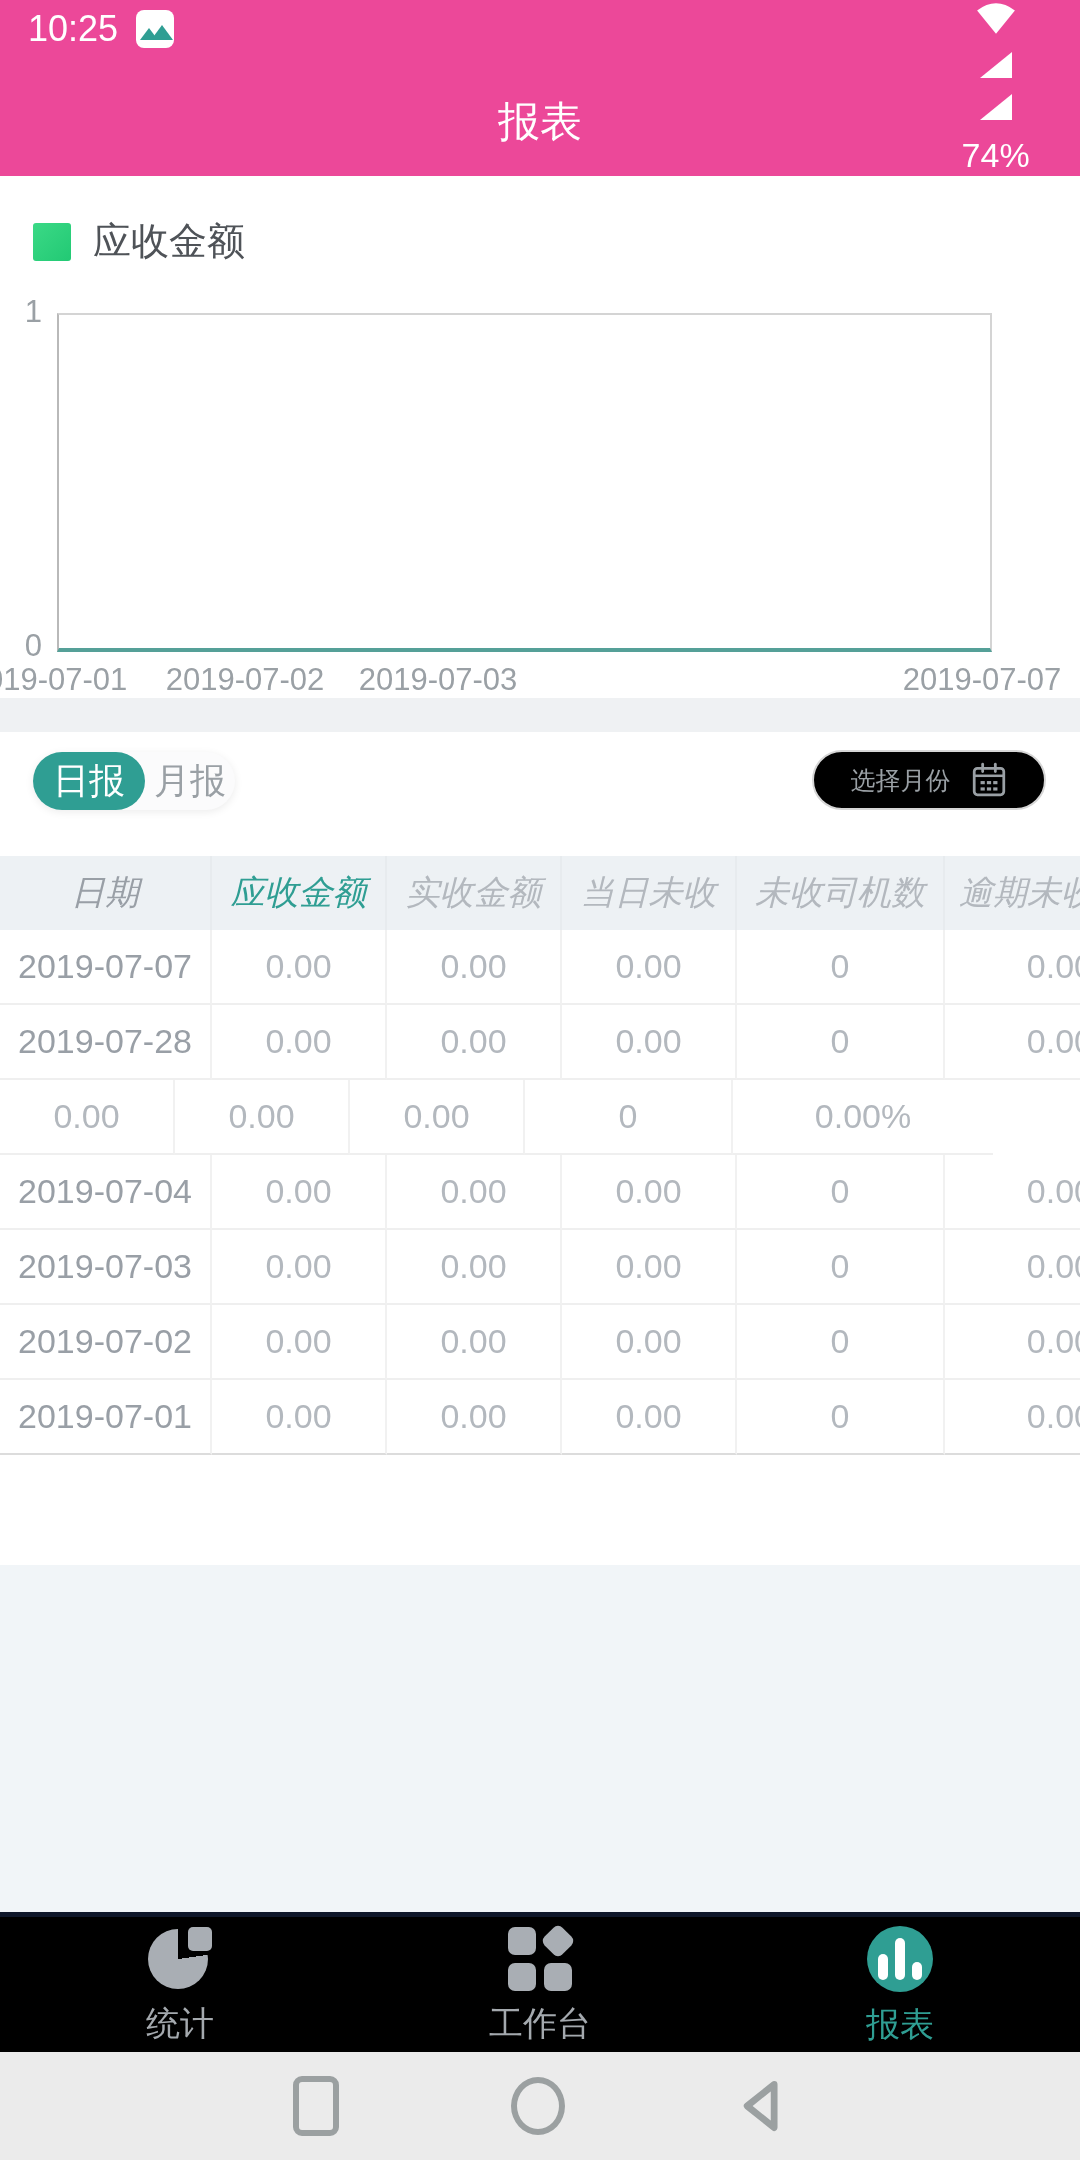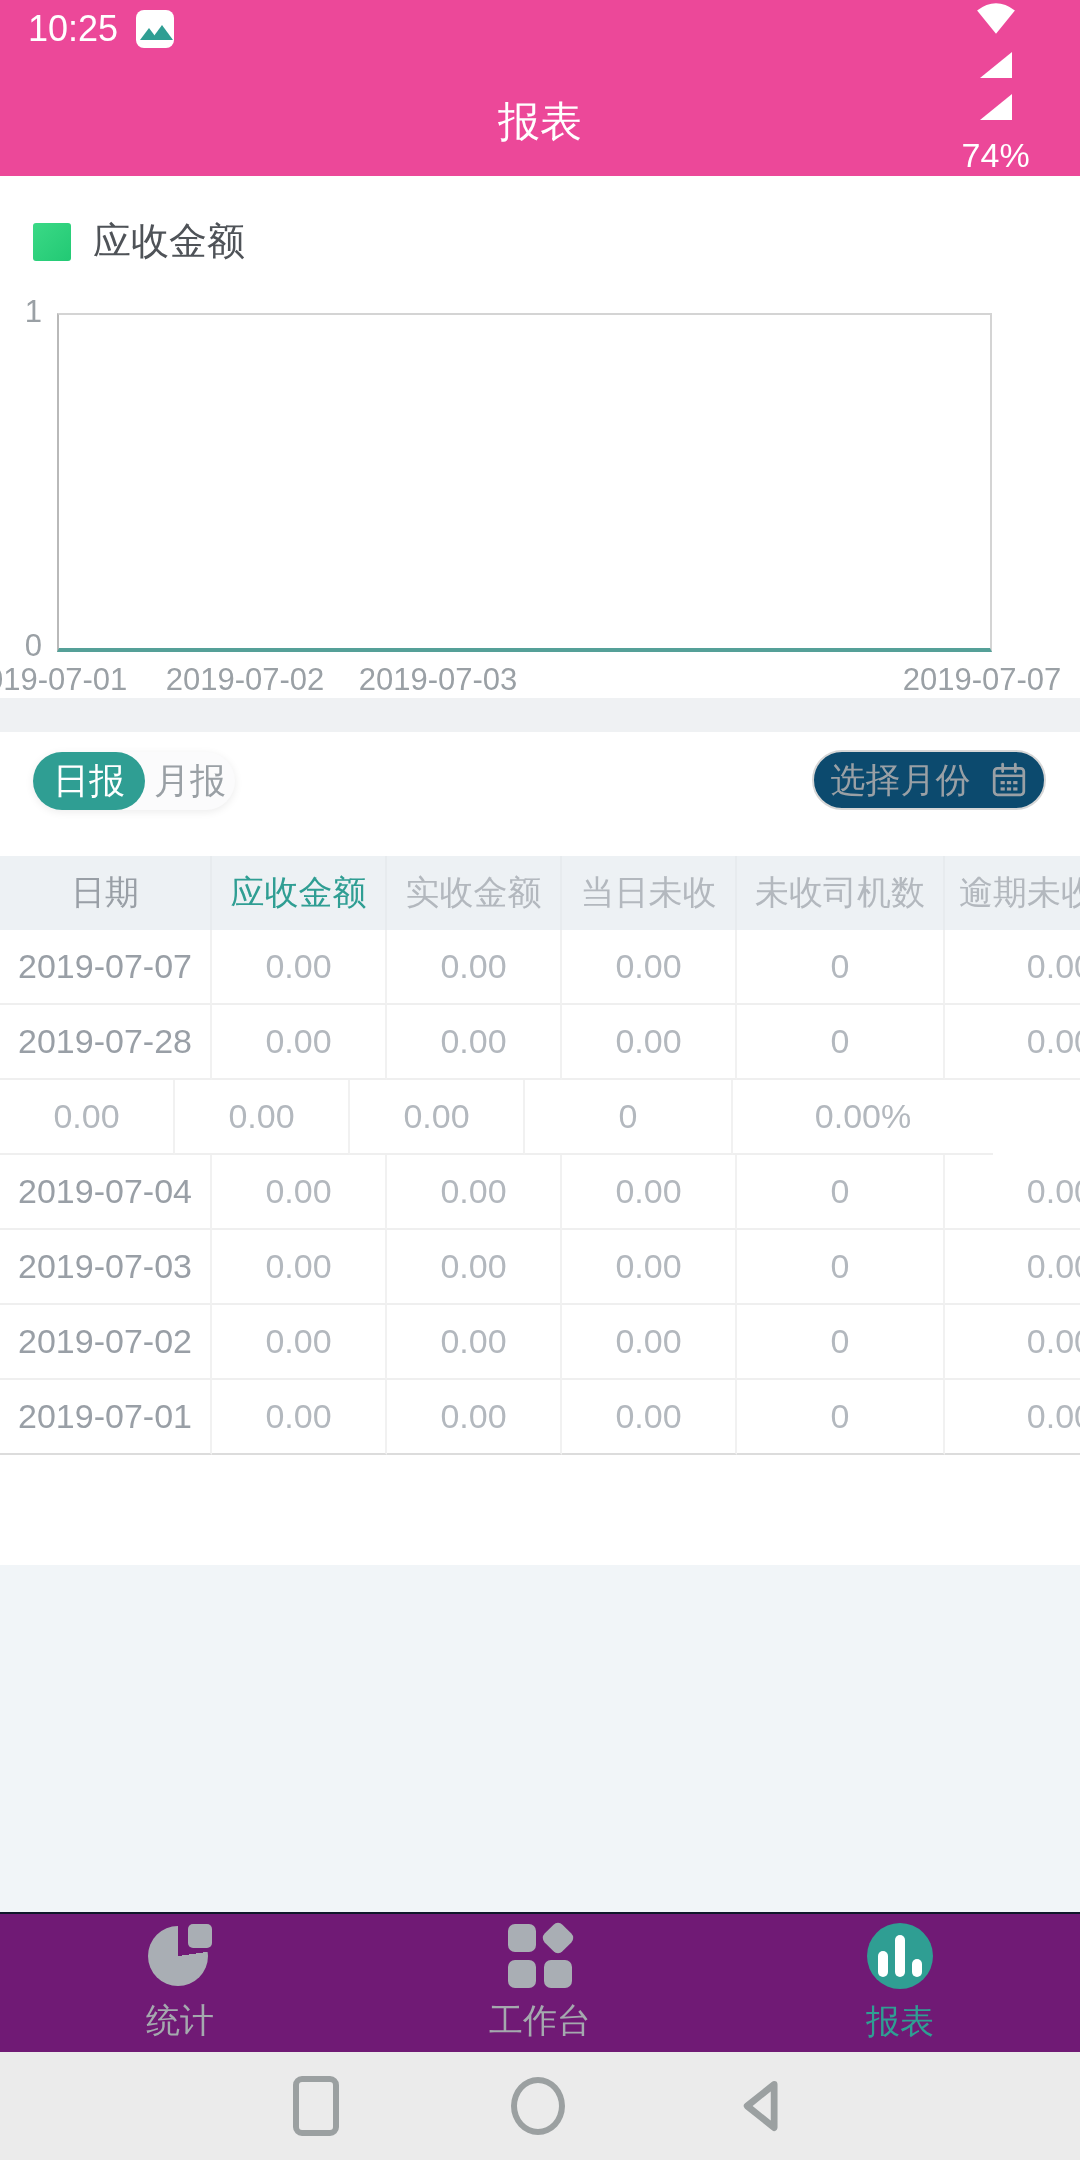--- a/index.html
+++ b/index.html
@@ -48,41 +48,41 @@
   
   .filter-section{position:absolute;left:0;top:732px;width:1080px;height:124px;background:#fff;}
   .seg{position:absolute;left:33px;top:20px;height:58px;display:flex;align-items:center;
        background:#fbfbfc;border-radius:29px;box-shadow:0 2px 8px rgba(0,0,0,0.08);}
   .seg-item{height:58px;display:flex;align-items:center;justify-content:center;
             font-size:36px;border-radius:29px;}
   .seg-item.active{width:112px;background:#2f9e93;color:#ffffff;}
   .seg-item.inactive{width:90px;color:#9aa0a5;}
   .month-btn{position:absolute;left:812px;top:18px;width:234px;height:60px;border:2px solid #d6d6d6;
              border-radius:32px;display:flex;align-items:center;justify-content:center;gap:19px;
-             color:#9aa0a5;font-size:35px;background:#0c4a6e;box-sizing:border-box;}
+             color:#9aa0a5;font-size:25px;background:#000000;box-sizing:border-box;}
 
   
   .table{position:absolute;left:0;top:856px;width:1205px;}
   .t-row{display:flex;width:1205px;height:75px;background:#fff;}
   .t-row.head{height:74px;background:#edf1f4;}
   .t-cell{display:flex;align-items:center;justify-content:center;font-size:34px;
           border-right:2px solid #f1f1f1;border-bottom:2px solid #efefef;box-sizing:border-box;}
-  .head .t-cell{border-right:2px solid #e7ebee;border-bottom:none;color:#878d95;}
+  .head .t-cell{border-right:2px solid #e7ebee;border-bottom:none;color:#878d95;font-style:italic;}
   .head .t-cell.active{color:#2f9e93;}
   .head .t-cell.c5{justify-content:flex-start;padding-left:14px;}
   .c0{width:212px;} .c1{width:175px;} .c2{width:175px;} .c3{width:175px;} .c4{width:208px;} .c5{width:260px;border-right:none;}
   .t-row .c0{color:#999fa6;}
   .t-row .c1,.t-row .c2,.t-row .c3,.t-row .c4,.t-row .c5{color:#b3b8be;}
   .t-row.last .t-cell{border-bottom:2px solid #dcdcdc;}
 
   .bottom-bg{position:absolute;left:0;top:1565px;width:1080px;height:347px;background:#f1f5f8;}
 
   
-  .tabbar{position:absolute;left:0;top:1912px;width:1080px;height:140px;background:#701a75;
-          border-top:2px solid #0f172a;display:flex;}
+  .tabbar{position:absolute;left:0;top:1912px;width:1080px;height:140px;background:#000000;
+          border-top:5px solid #0f172a;display:flex;}
   .tab-item{flex:1;display:flex;flex-direction:column;align-items:center;justify-content:center;gap:10px;}
   .tab-label{font-size:34px;color:#a4a9ae;}
   .tab-item.active .tab-label{color:#2f9e93;}
   .pie-icon{position:relative;width:64px;height:64px;}
   .pie-icon .disc{position:absolute;left:0;top:2px;width:60px;height:60px;border-radius:50%;
       background:conic-gradient(from 0deg,transparent 0deg 82deg,#a9aeb4 82deg 360deg);}
   .pie-icon .slice{position:absolute;right:0;top:0;width:24px;height:24px;background:#a9aeb4;border-radius:5px;}
   .grid-icon{display:grid;grid-template-columns:28px 28px;grid-template-rows:28px 28px;gap:8px;
              width:64px;height:64px;align-content:center;justify-content:center;}
   .grid-icon span{width:28px;height:28px;background:#a9aeb4;border-radius:7px;}

